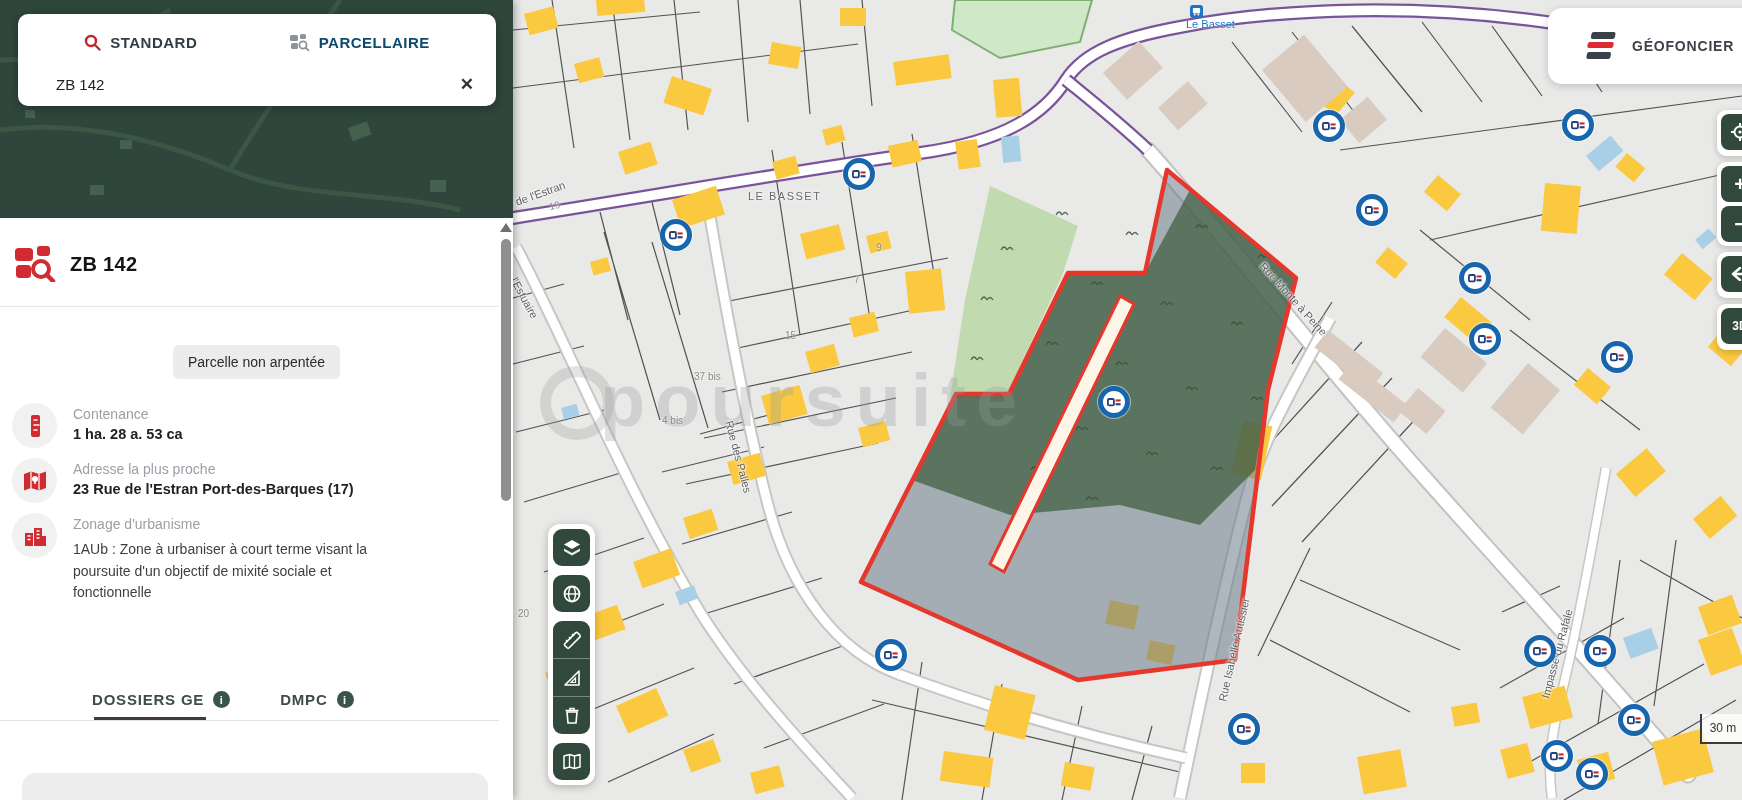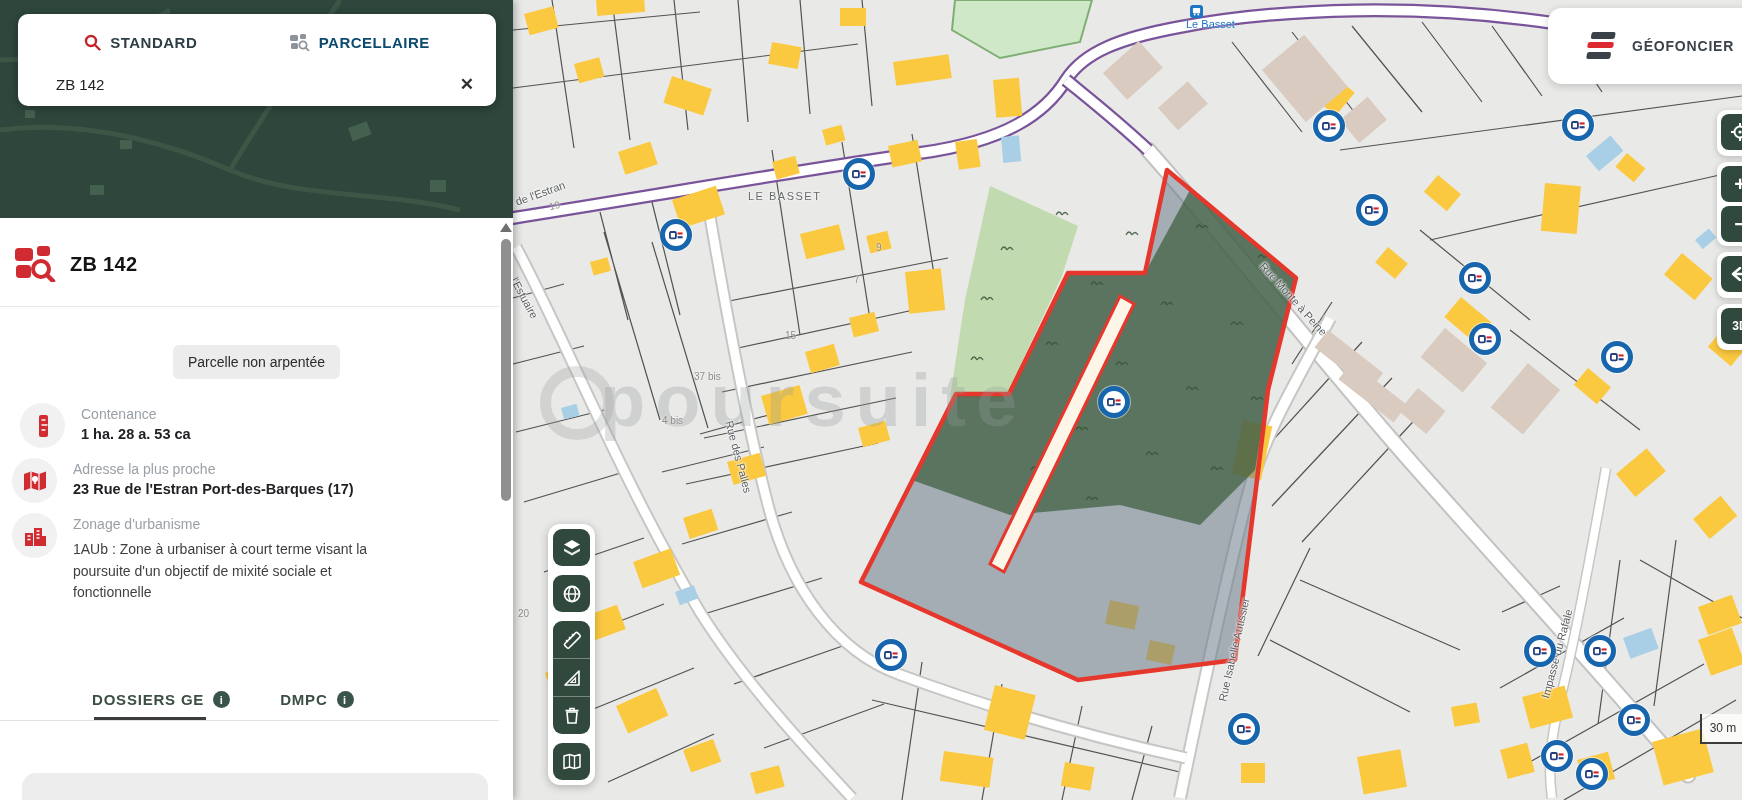--- a/index.html
+++ b/index.html
@@ -508,21 +508,21 @@
           <rect x="23" y="0" width="13" height="10" rx="3" fill="#cf2b31"></rect>
           <rect x="2" y="19" width="15" height="13" rx="3.5" fill="#cf2b31"></rect>
           <circle cx="27" cy="23" r="8" stroke="#cf2b31" stroke-width="4" fill="#fff"></circle>
           <path d="M33 29l6 6" stroke="#cf2b31" stroke-width="4.5" stroke-linecap="round"></path>
         </svg>
         <span id="parcel-title">ZB 142</span>
       </div>
       <div id="header-divider"></div>
       <div id="badge">Parcelle non arpentée</div>
 
-      <div class="field-row" style="margin-top:14px;margin-left:8px;">
+      <div class="field-row" style="margin-top:14px;">
         <div class="field-icon-circle">
           <svg width="20" height="24" viewBox="0 0 20 24">
               <rect x="6" y="1" width="9" height="22" rx="2" fill="#cf2b31"></rect>
               <path d="M8.5 6h4 M8.5 11h6 M8.5 16h4" stroke="#fff" stroke-width="1.6"></path>
             </svg>
         </div>
         <div>
           <div class="field-label">Contenance</div>
           <div class="field-value">1 ha. 28 a. 53 ca</div>
         </div>

